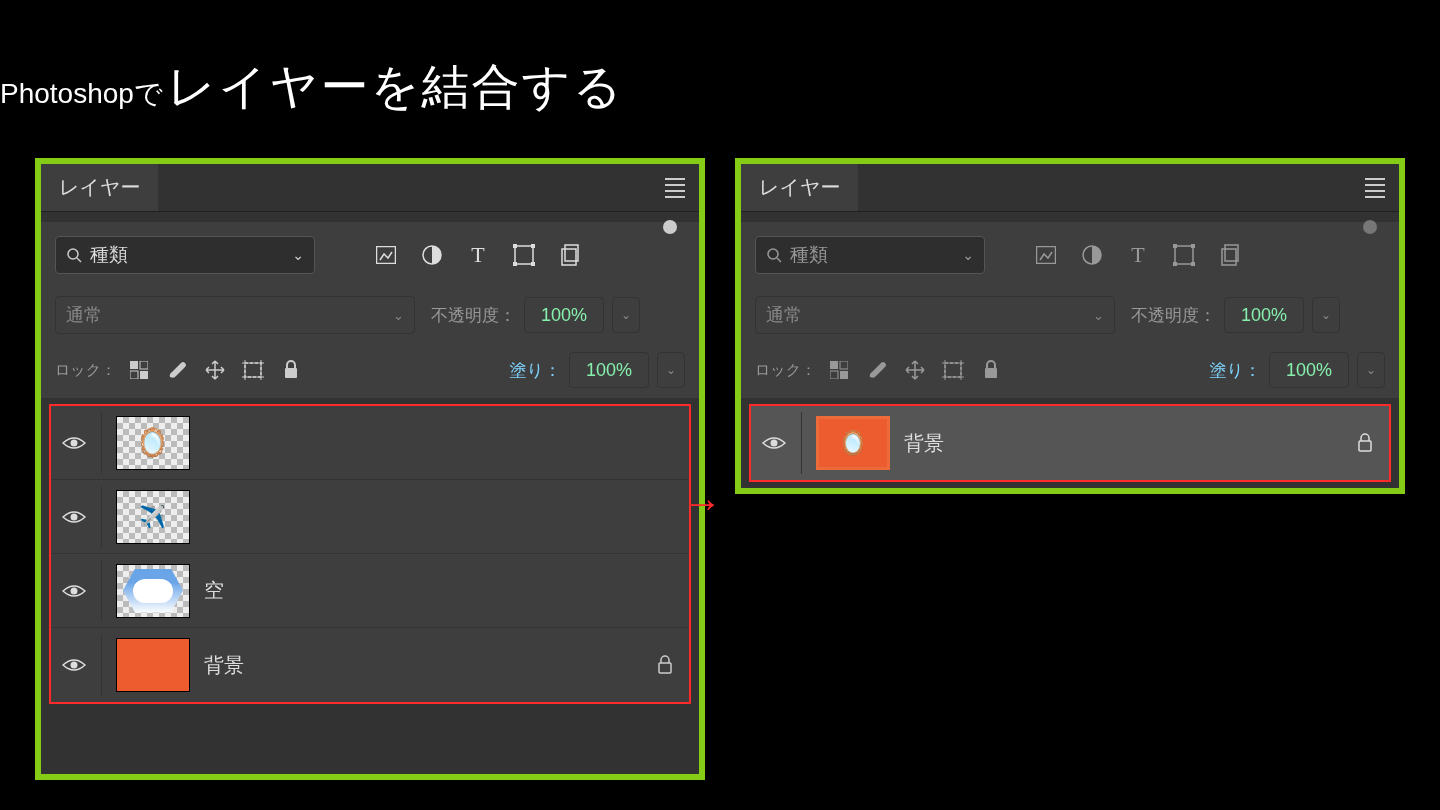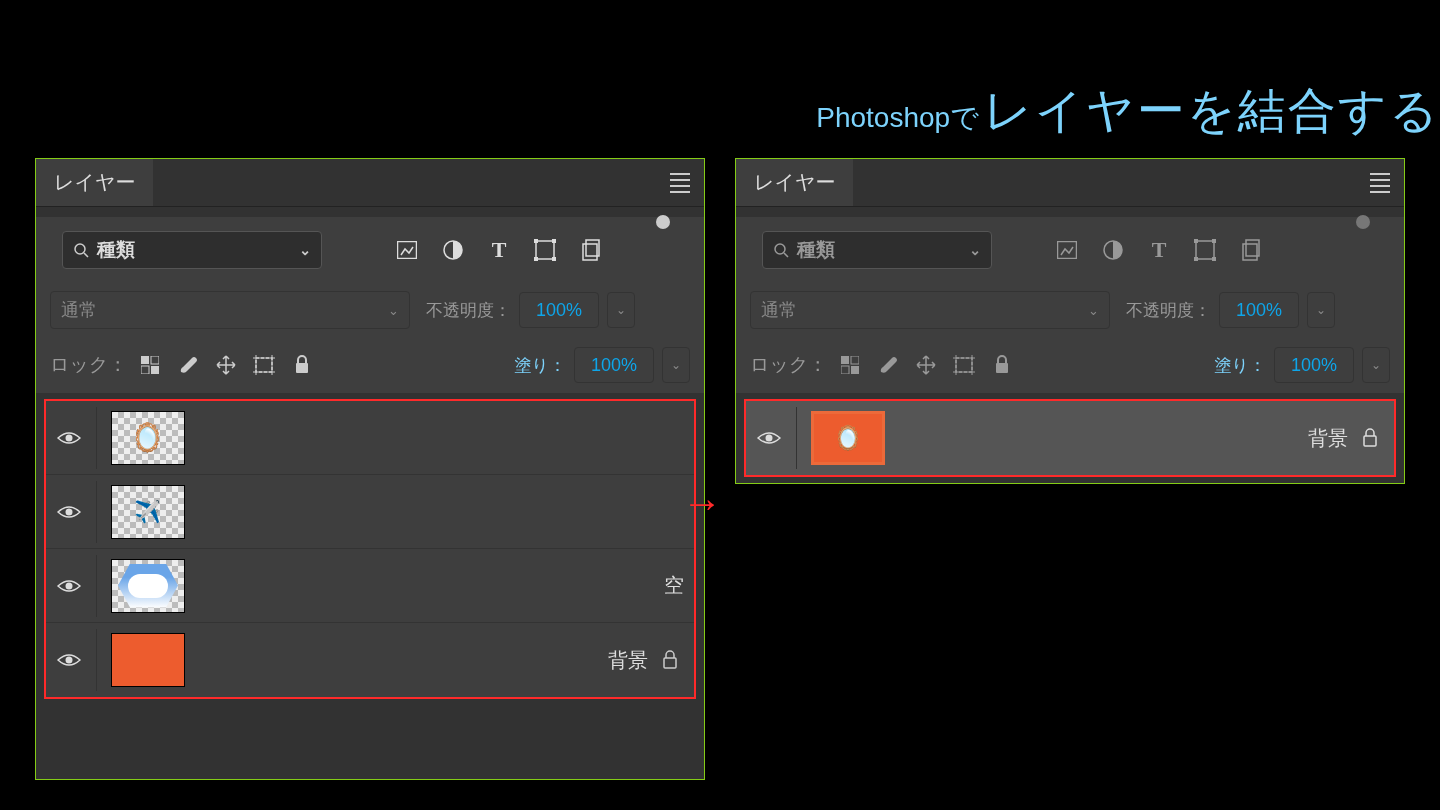--- a/index.html
+++ b/index.html
@@ -9,39 +9,37 @@
     height: 810px;
     font-family: -apple-system, "Hiragino Kaku Gothic ProN", "Hiragino Sans", Meiryo, sans-serif;
     position: relative;
     overflow: hidden;
   }
   .title {
     position: absolute;
     top: 55px;
     left: 0;
     right: 0;
-    text-align: right;
-    color: #7dd3fc;
-    margin-top: 24px;
+    text-align: left;
+    color: #ffffff;
   }
   .title .small {
     font-size: 28px;
     vertical-align: baseline;
   }
   .title .large {
     font-size: 48px;
     vertical-align: baseline;
     font-weight: 500;
     letter-spacing: 2px;
   }
   .panel {
     position: absolute;
     background: #323232;
-    border: 1px solid #84cc16;
-    text-align: right;
+    border: 6px solid #84cc16;
   }
   .panel.left { left: 35px; top: 158px; width: 670px; height: 622px; }
   .panel.right { left: 735px; top: 158px; width: 670px; }
   .panel-header {
     display: flex;
     align-items: center;
     height: 48px;
     border-bottom: 1px solid #222;
     background: #323232;
   }
@@ -59,25 +57,24 @@
     margin-right: 14px;
     color: #ccc;
     display: flex;
     flex-direction: column;
     gap: 4px;
   }
   .hamburger span { width: 20px; height: 2px; background: #ccc; display:block; }
   .filter-row {
     display: flex;
     align-items: center;
-    padding: 14px 26px;
-    gap: 24px;
+    padding: 14px 14px;
+    gap: 10px;
     background: #3e3e3e;
     margin-top: 10px;
-    font-weight: bold;
   }
   .filter-select {
     background: #2e2e2e;
     border: 1px solid #555;
     border-radius: 4px;
     height: 38px;
     width: 260px;
     display: flex;
     align-items: center;
     padding: 0 10px;
@@ -123,31 +120,31 @@
     font-size: 18px;
   }
   .blend-select .chev { margin-left: auto; color:#888; font-size:13px; }
   .opacity-label { margin-left: 8px; color: #999; font-size: 17px; }
   .opacity-value {
     background: #3e3e3e;
     border: 1px solid #333;
     border-radius: 4px;
     height: 36px; width: 80px;
     display: flex; align-items: center; justify-content: center;
-    color: #0ea5e9; font-size: 18px;
+    color: #86efac; font-size: 18px;
   }
   .opacity-chev {
     border: 1px solid #333;
     border-radius: 4px;
     height: 36px; width: 28px;
     display: flex; align-items: center; justify-content: center;
     color: #888; font-size: 12px;
   }
   .lock-row { padding: 10px 14px; }
-  .lock-label { color: #999; font-size: 19px; }
+  .lock-label { color: #999; font-size: 15px; }
   .lock-icons { display: flex; gap: 16px; color: #ccc; margin-left: 4px; }
   .panel.right .lock-icons { color: #999; }
   .lock-icons .li { width: 22px; height: 22px; display:flex; align-items:center; justify-content:center; }
   .fill-label { margin-left: auto; color: #7dd3fc; font-size: 17px; }
   .layers-box {
     border: 2px solid #ff2a2a;
     margin: 6px 8px;
     background: #3e3e3e;
   }
   .layer-row {

